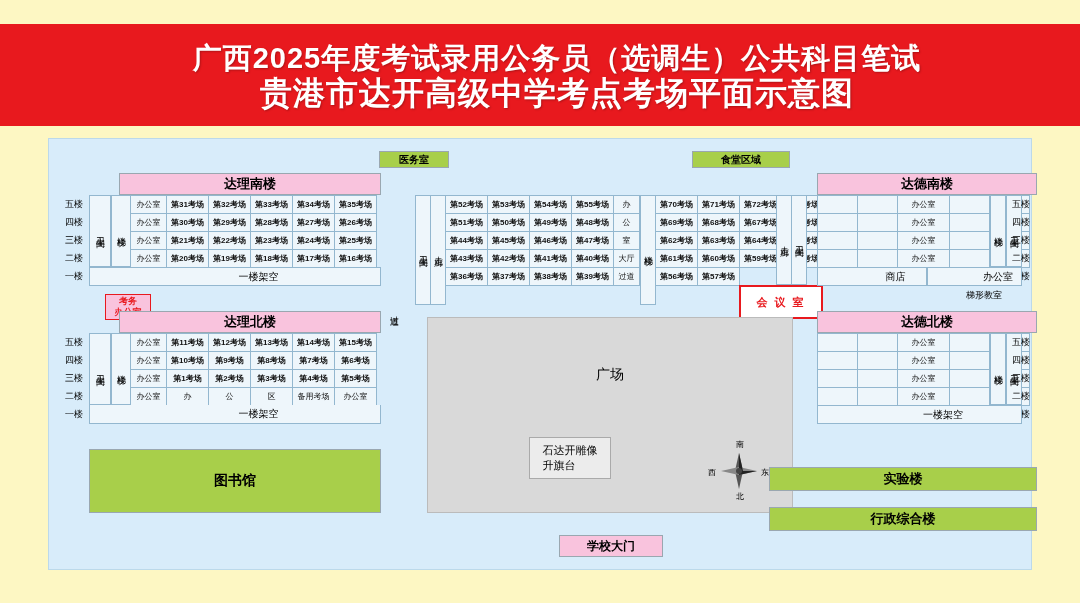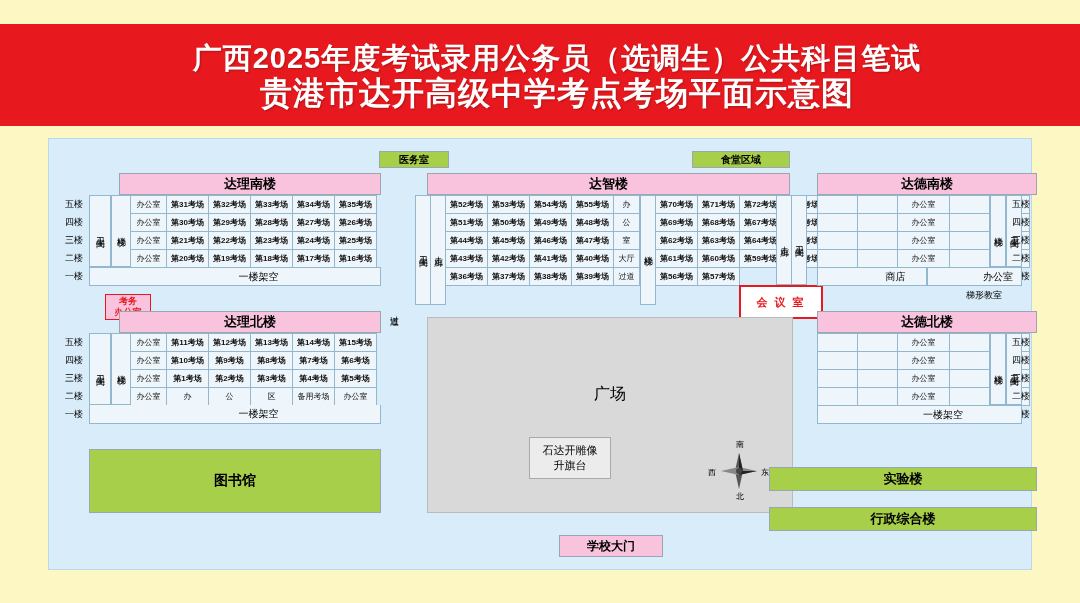--- a/index.html
+++ b/index.html
@@ -67,21 +67,21 @@
     writing-mode:vertical-rl; text-orientation:upright; letter-spacing:1px;
   }
   .onefloor {
     position:absolute; display:flex; align-items:center; justify-content:center;
     font-size:10px; color:#000; background:#eef6fb; border:1px solid #93b7cf;padding-left:47px;
   }
   #plaza {
     position:absolute; background:#d9d9d9; border:1px solid #bbb;
     display:flex; align-items:center; justify-content:center;
   }
-  #plaza-label { font-size:16px; color:#000;margin-top:18px; }
+  #plaza-label { font-size:14px; color:#000; }
   #statue {
     position:absolute; background:#ececec; border:1px solid #aaa;
     display:flex; flex-direction:column; align-items:center; justify-content:center;
     font-size:11px; line-height:15px; color:#000;
   }
   #compass { position:absolute; width:60px; height:60px; }
   #compass .cdir { position:absolute; font-size:8px; color:#000; }
 
   .redbox {
     position:absolute; display:flex; align-items:center; justify-content:center;
@@ -212,21 +212,20 @@
       <td class="office">办公室</td>
     </tr>
   </tbody>
     </table>
   <div class="onefloor" style="left:40px; top:266px; width:292px; height:19px; border-top:none;">一楼架空</div>
 
   <div class="bbar green" style="left:40px; top:310px; width:292px; height:64px; font-size:14px;">图书馆</div>
 
   <div class="plainv" style="left:338px; top:148px; width:14px; height:46px;">过道</div>
 
-  <div class="bbar pink" style="left:378px; top:34px; width:363px; height:22px;">达智楼</div>
 
   <div class="vtext" style="left:366px; top:56px; width:16px; height:110px;">卫生间</div>
   <div class="vtext" style="left:381px; top:56px; width:16px; height:110px;">走廊</div>
 
   <table class="grid" style="left:396px; top:56px;">
     <tbody>
         <tr>
       <td class="exam" style="width:42px">第52考场</td>
       <td class="exam" style="width:42px">第53考场</td>
       <td class="exam" style="width:42px">第54考场</td>
@@ -316,21 +315,21 @@
     </table>
 
   <div class="redbox" style="left:690px; top:146px; width:84px; height:34px;">会 议 室</div>
 
   <div class="vtext" style="left:727px; top:56px; width:16px; height:90px;">走廊</div>
   <div class="vtext" style="left:742px; top:56px; width:16px; height:90px;">卫生间</div>
 
   <div id="plaza" style="left:378px; top:178px; width:366px; height:196px;">
     <div id="plaza-label" style="position:absolute; top:48px;">广场</div>
   </div>
-  <div id="statue" style="left:480px; top:298px; width:82px; height:42px;text-align:center;">
+  <div id="statue" style="left:480px; top:298px; width:82px; height:42px;">
     <span>石达开雕像<br>升旗台</span>
   </div>
 
   <div id="compass" style="left:660px; top:302px;">
     <svg width="60" height="60" viewBox="0 0 60 60">
       <polygon points="30,12 34,30 30,48 26,30" fill="#555"></polygon>
       <polygon points="12,30 30,26 48,30 30,34" fill="#888"></polygon>
       <polygon points="30,12 34,30 30,30" fill="#222"></polygon>
       <polygon points="48,30 30,34 30,30" fill="#222"></polygon>
       <circle cx="30" cy="30" r="3" fill="#444"></circle>

